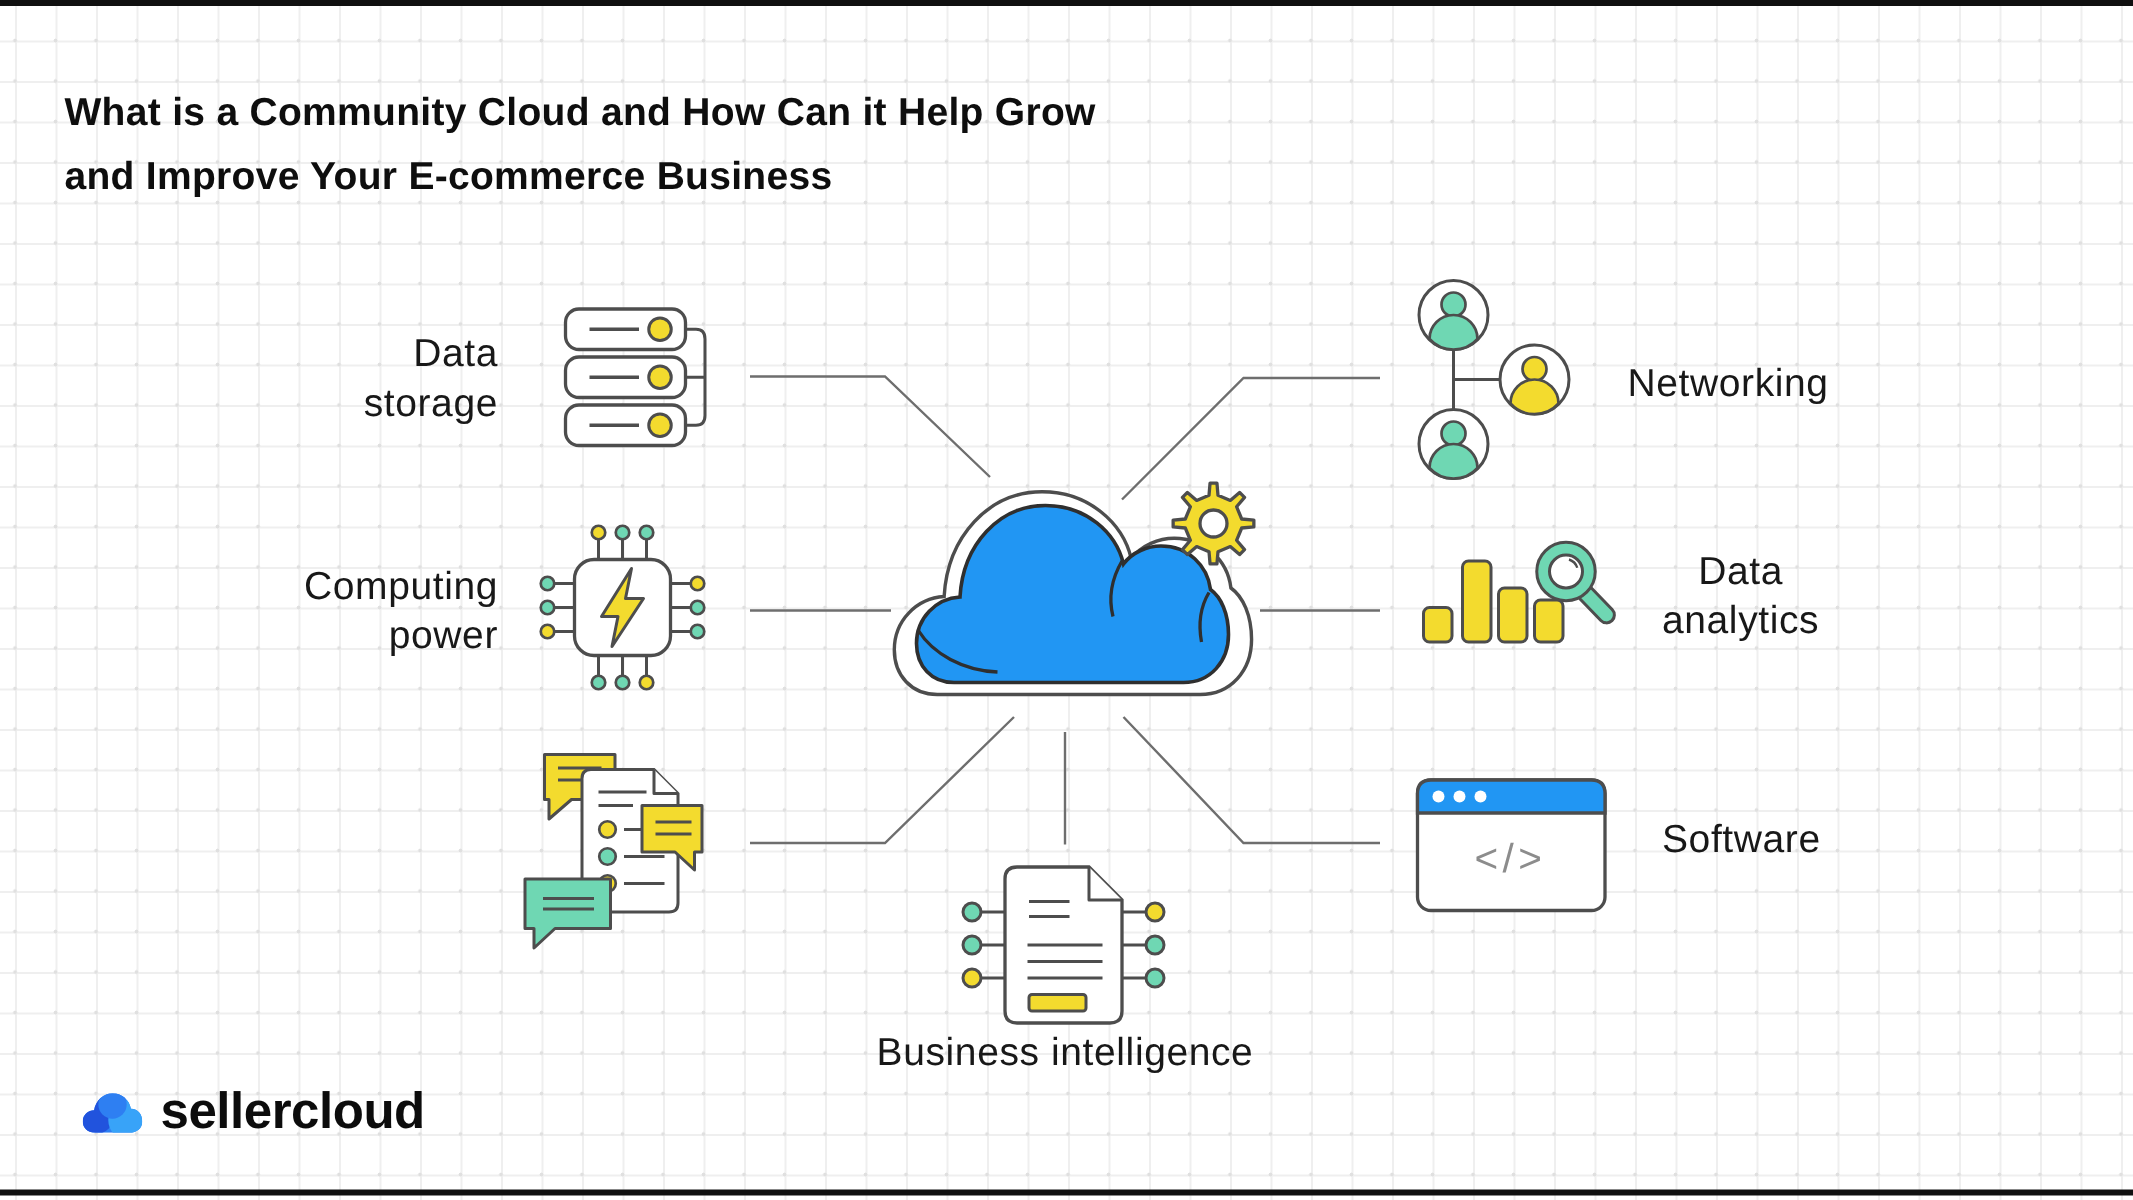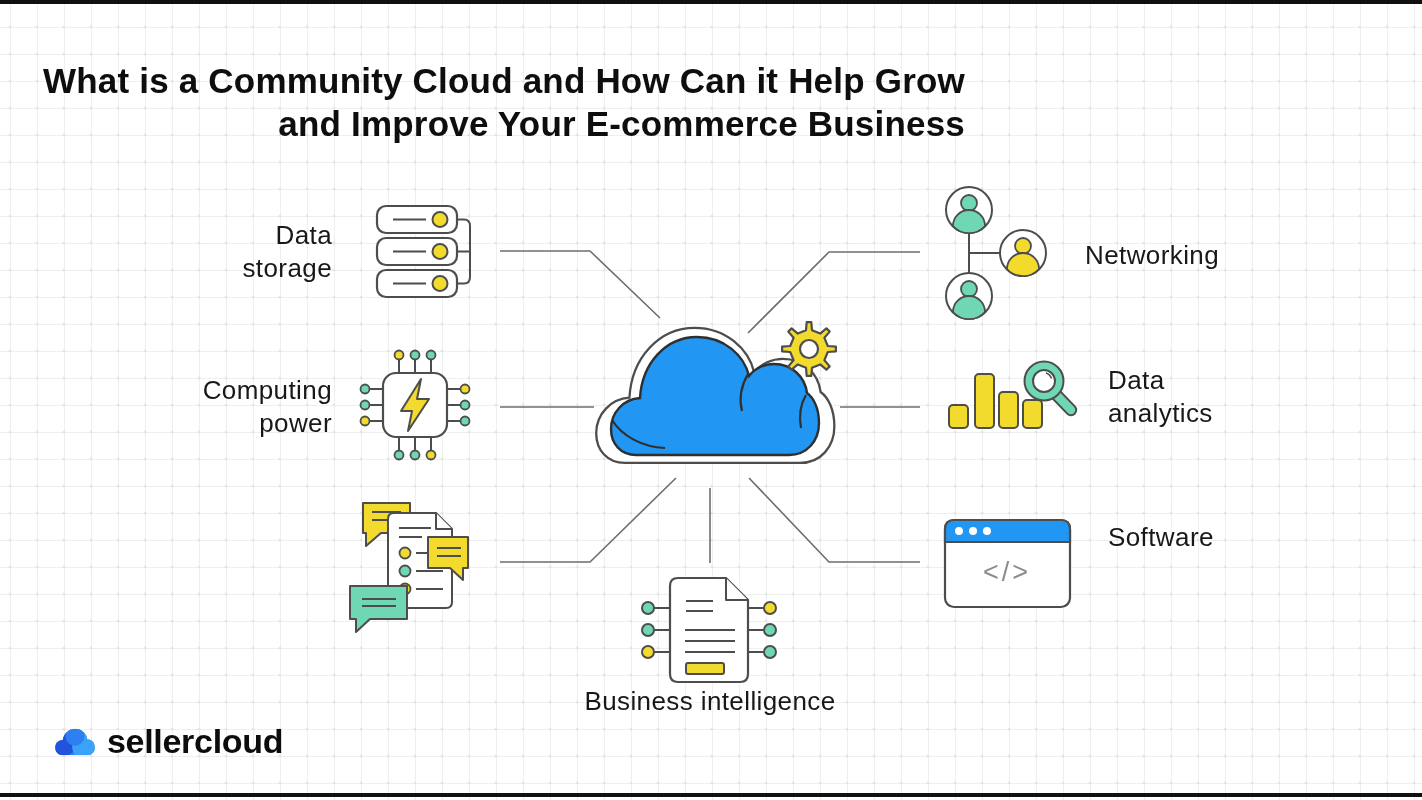--- a/index.html
+++ b/index.html
@@ -16,36 +16,36 @@
       linear-gradient(to right, #efefef 1px, transparent 1px),
       linear-gradient(to bottom, #efefef 1px, transparent 1px);
     background-size:27px 27px,27px 27px,27px 27px;
     background-position:-3.5px -13.5px,10px 0,10px 0;
   }
   .edge-bar{position:absolute;left:0;width:1422px;height:4px;background:#101010;}
   .edge-bar.top{top:0;}
   .edge-bar.bottom{top:793px;}
   .title{
     position:absolute;left:43px;top:36px;
-    font-size:35px;line-height:43px;font-weight:700;color:#0e0e0e;
-    letter-spacing:0.2px;white-space:pre-line;text-align:right;
+    font-size:26px;line-height:43px;font-weight:700;color:#0e0e0e;
+    letter-spacing:0.2px;white-space:pre-line;
   }
   .node-label{
     position:absolute;
     font-size:26px;line-height:33px;font-weight:400;color:#181818;
     letter-spacing:0.4px;white-space:pre-line;
   }
   .lbl-right{right:1090px;text-align:right;}
-  .lbl-left{text-align:left;}
+  .lbl-left{text-align:center;}
   #lbl-data-storage{top:219px;}
   #lbl-computing-power{top:374px;}
   #lbl-communication{top:550px;}
   #lbl-networking{left:1085px;top:239px;}
   #lbl-data-analytics{left:1108px;top:364px;}
-  #lbl-software{left:1108px;top:521px;}
+  #lbl-software{left:1108px;top:543px;}
   #lbl-business-intelligence{left:710px;top:685px;transform:translateX(-50%);white-space:nowrap;}
   svg.scene{position:absolute;left:0;top:0;}
   .logo{
     position:absolute;left:52px;top:722px;
     display:flex;align-items:center;gap:9px;
   }
   .logo-text{
     font-size:34px;font-weight:700;color:#0c0c0c;letter-spacing:-0.3px;
   }
 </style>

